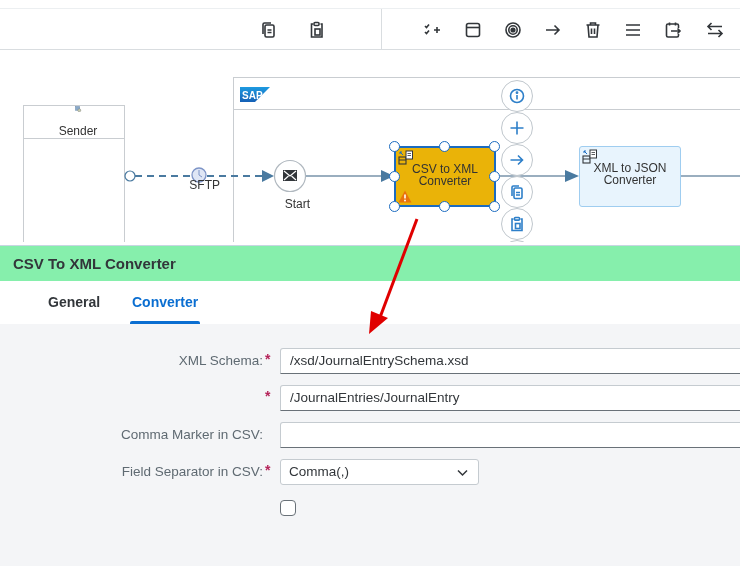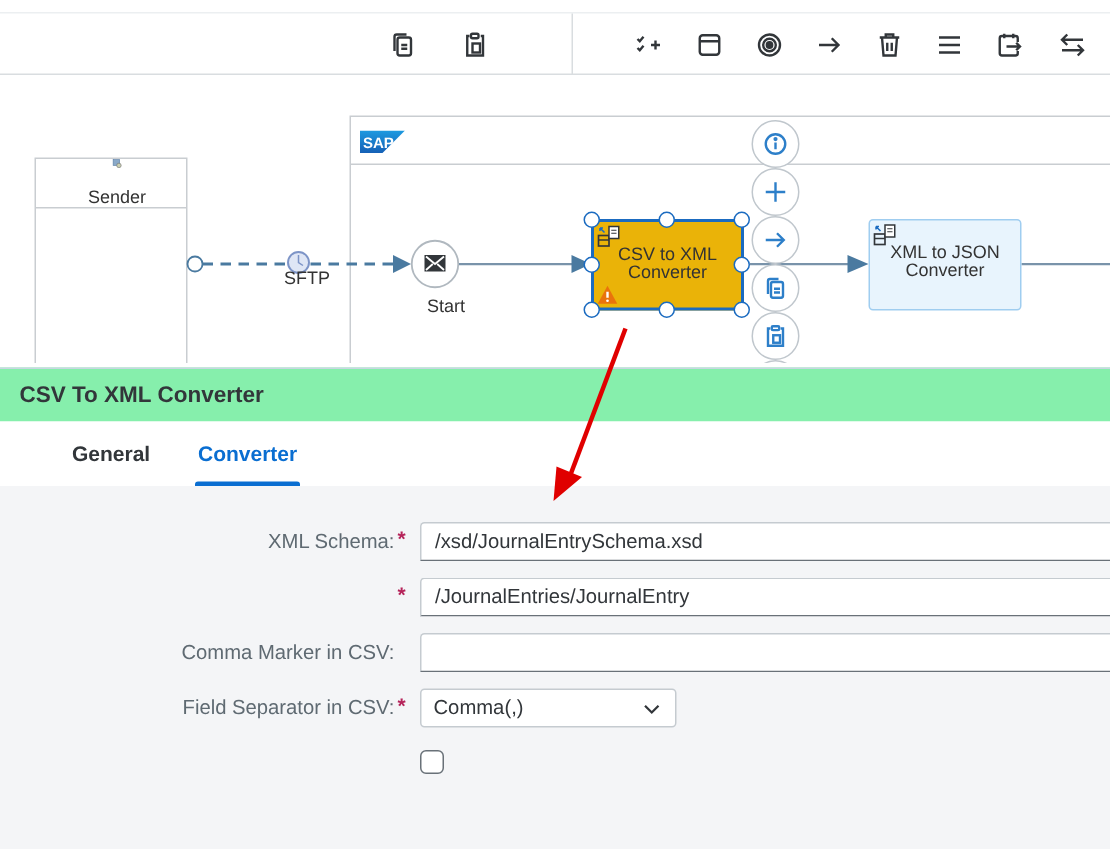--- a/index.html
+++ b/index.html
@@ -34,21 +34,21 @@
     .panel-head { position: absolute; left: 0; top: 245px; width: 740px; height: 36px; background: #86efac; border-top: 1px solid #c8d6e2; display: flex; align-items: center; padding-left: 13px; font-size: 15px; font-weight: bold; color: #32363a; }
     .tabs { position: absolute; left: 0; top: 281px; width: 740px; height: 56px; background: #fff; border-bottom: 1px solid #d9dde0; }
     .tab { position: absolute; top: 13px; font-size: 14px; font-weight: bold; color: #32363a; cursor: pointer; height: 30px; }
     .tab.active { color: #0a6ed1; }
     .tab.active::after { content: ""; position: absolute; left: -2px; right: -2px; bottom: 0; height: 3px; background: #0a6ed1; border-radius: 2px 2px 0 0; }
     .form { position: absolute; left: 0; top: 324px; width: 740px; height: 242px; background: #f4f5f7; }
     .row { position: absolute; left: 0; width: 740px; height: 26px; }
     .lbl { position: absolute; right: 477px; top: 5px; font-size: 13.5px; color: #5f6a72; white-space: nowrap; }
     .req { position: absolute; left: 265px; top: 3px; color: #b5245a; font-size: 14px; font-weight: bold; }
     .inp { position: absolute; left: 280px; top: 0; width: 470px; height: 26px; background: #fff; border: 1px solid #c5cbd0; border-bottom: 1.5px solid #697178; border-radius: 3px 0 0 0; padding-left: 9px; font-size: 13.5px; color: #32363a; line-height: 24px; font-family: "Liberation Sans", sans-serif; }
-    .select { position: absolute; left: 280px; top: 0; width: 171px; height: 26px; background: #fff; border: 1px solid #c5cbd0; border-radius: 3px; padding-left: 8px; font-size: 13.5px; color: #32363a; line-height: 24px; cursor: pointer; }
+    .select { position: absolute; left: 280px; top: 0; width: 199px; height: 26px; background: #fff; border: 1px solid #c5cbd0; border-radius: 3px; padding-left: 8px; font-size: 13.5px; color: #32363a; line-height: 24px; cursor: pointer; }
     .select .chev { position: absolute; right: 10px; top: 7px; width: 11px; height: 11px; }
     .checkbox { position: absolute; left: 280px; top: 4px; width: 16px; height: 16px; border: 1.5px solid #697178; border-radius: 4px; background: #fff; cursor: pointer; }
 
     .arrow-overlay { position: absolute; left: 0; top: 0; width: 740px; height: 566px; pointer-events: none; }
   </style>
 </head>
 <body>
 
 <div id="root">
 

